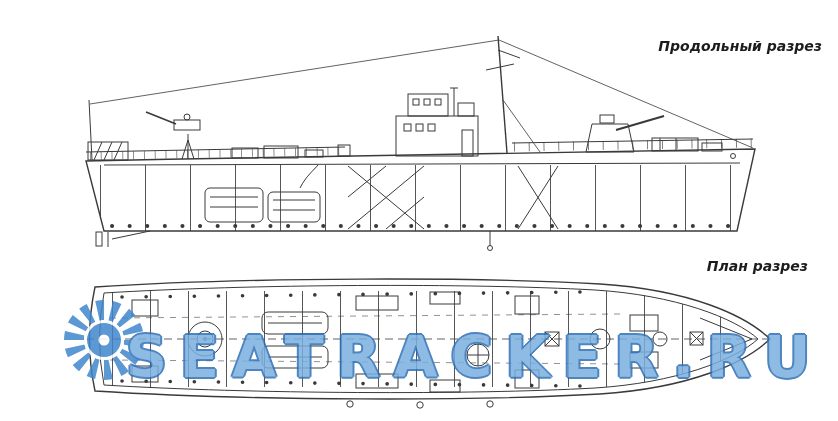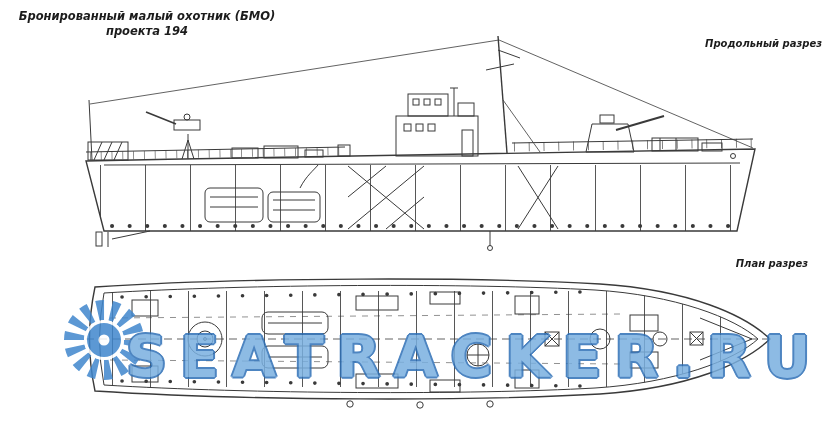--- a/index.html
+++ b/index.html
@@ -12,21 +12,21 @@
   .canvas{
     position:relative;width:838px;height:421px;background:#fff;
   }
   .drawing-layer{position:absolute;left:0;top:0;z-index:1;}
   .page-title{
     position:absolute;left:8px;top:9px;width:278px;z-index:3;
     text-align:center;font-size:11.5px;font-weight:bold;font-style:italic;
     color:#1c1c1c;line-height:1.3;
   }
   .view-label{
-    position:absolute;z-index:3;font-size:10px;font-weight:bold;font-style:italic;color:#1c1c1c;
+    position:absolute;z-index:3;font-size:14px;font-weight:bold;font-style:italic;color:#1c1c1c;
   }
   .label-longitudinal{right:16px;top:38px;}
   .label-plan{right:30px;top:258px;}
   .watermark{
     position:absolute;left:0;top:0;width:838px;height:351px;z-index:2;
     opacity:0.85;pointer-events:none;
   }
   .watermark-sun{position:absolute;left:61px;top:297px;}
   .watermark-text{
     position:absolute;left:126px;top:329px;
@@ -249,22 +249,18 @@
   <div class="watermark">
     <svg class="watermark-sun" width="86" height="86" viewBox="0 0 86 86">
       <circle cx="43" cy="43" r="30" fill="none" stroke="#3f86cd" stroke-width="20" stroke-dasharray="6.7 6.75"></circle>
       <circle cx="43" cy="43" r="20" fill="#ffffff"></circle>
       <circle cx="43" cy="43" r="17" fill="#3f86cd"></circle>
       <circle cx="43" cy="43" r="5.5" fill="#ffffff"></circle>
     </svg>
     <div class="watermark-text">SEATRACKER.RU</div>
   </div>
 
-  <div class="page-title">
-    <div>Бронированный малый охотник (БМО)</div>
-    <div>проекта 194</div>
-  </div>
 
   <div class="view-label label-longitudinal">Продольный разрез</div>
 
   <div class="view-label label-plan">План разрез</div>
 
 </div>
 
 </body></html>

